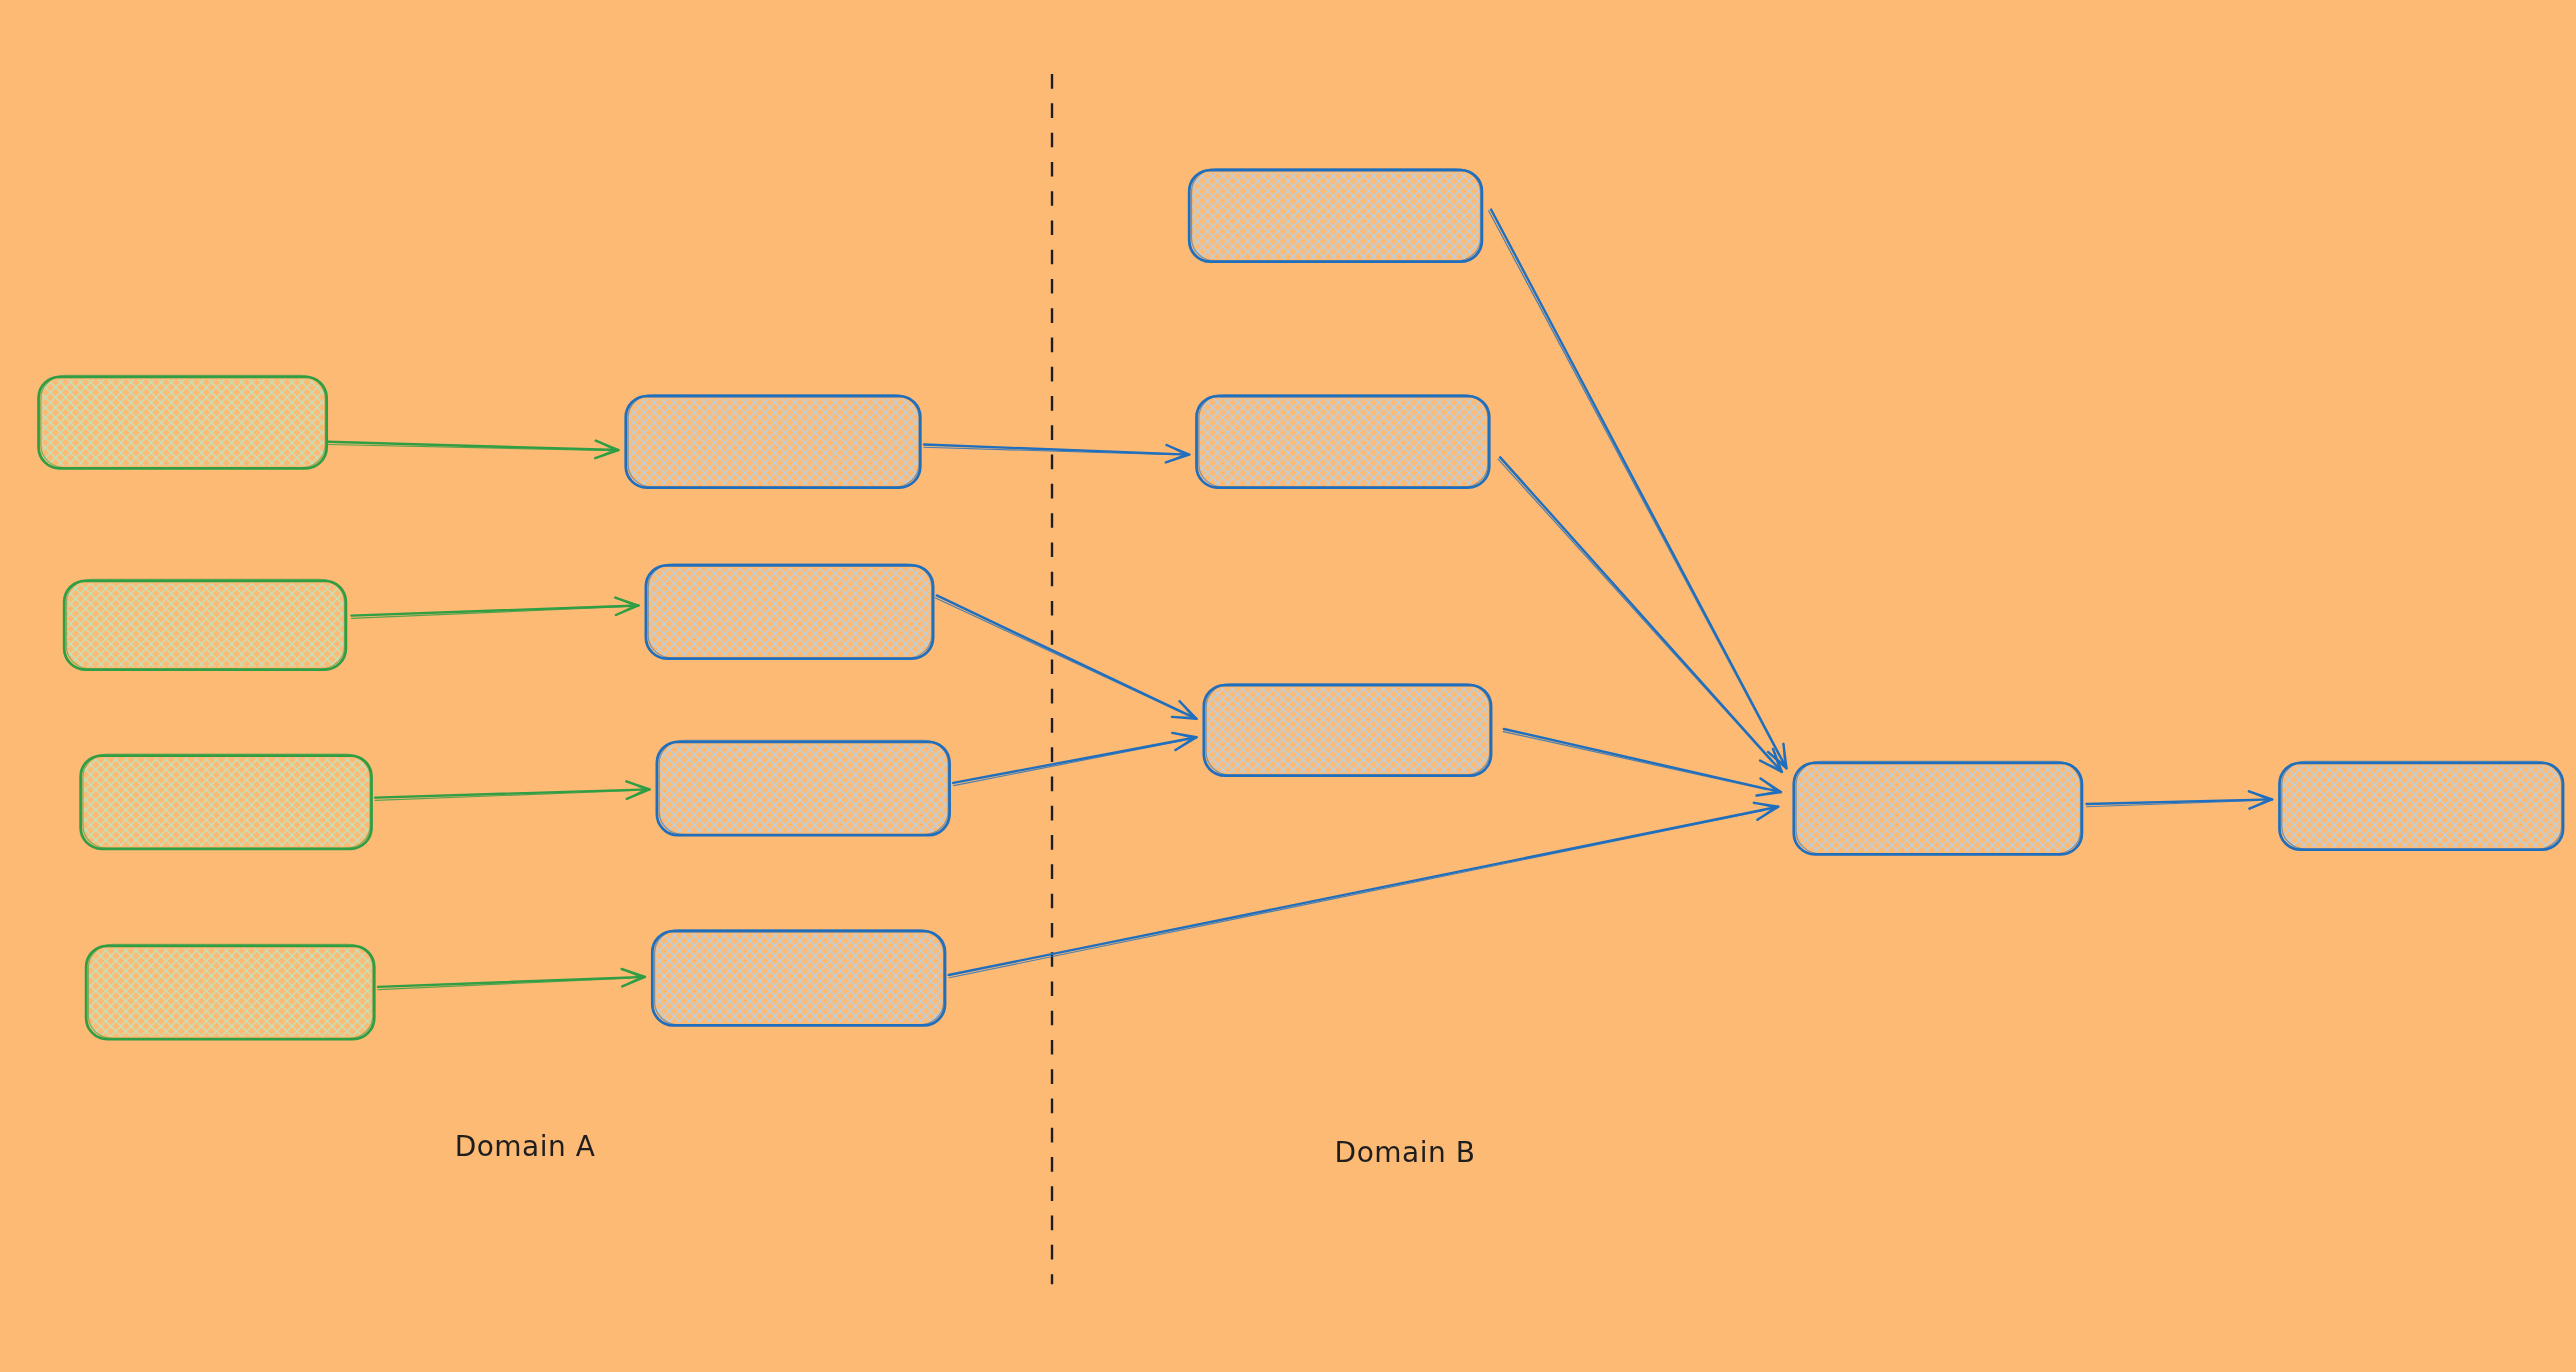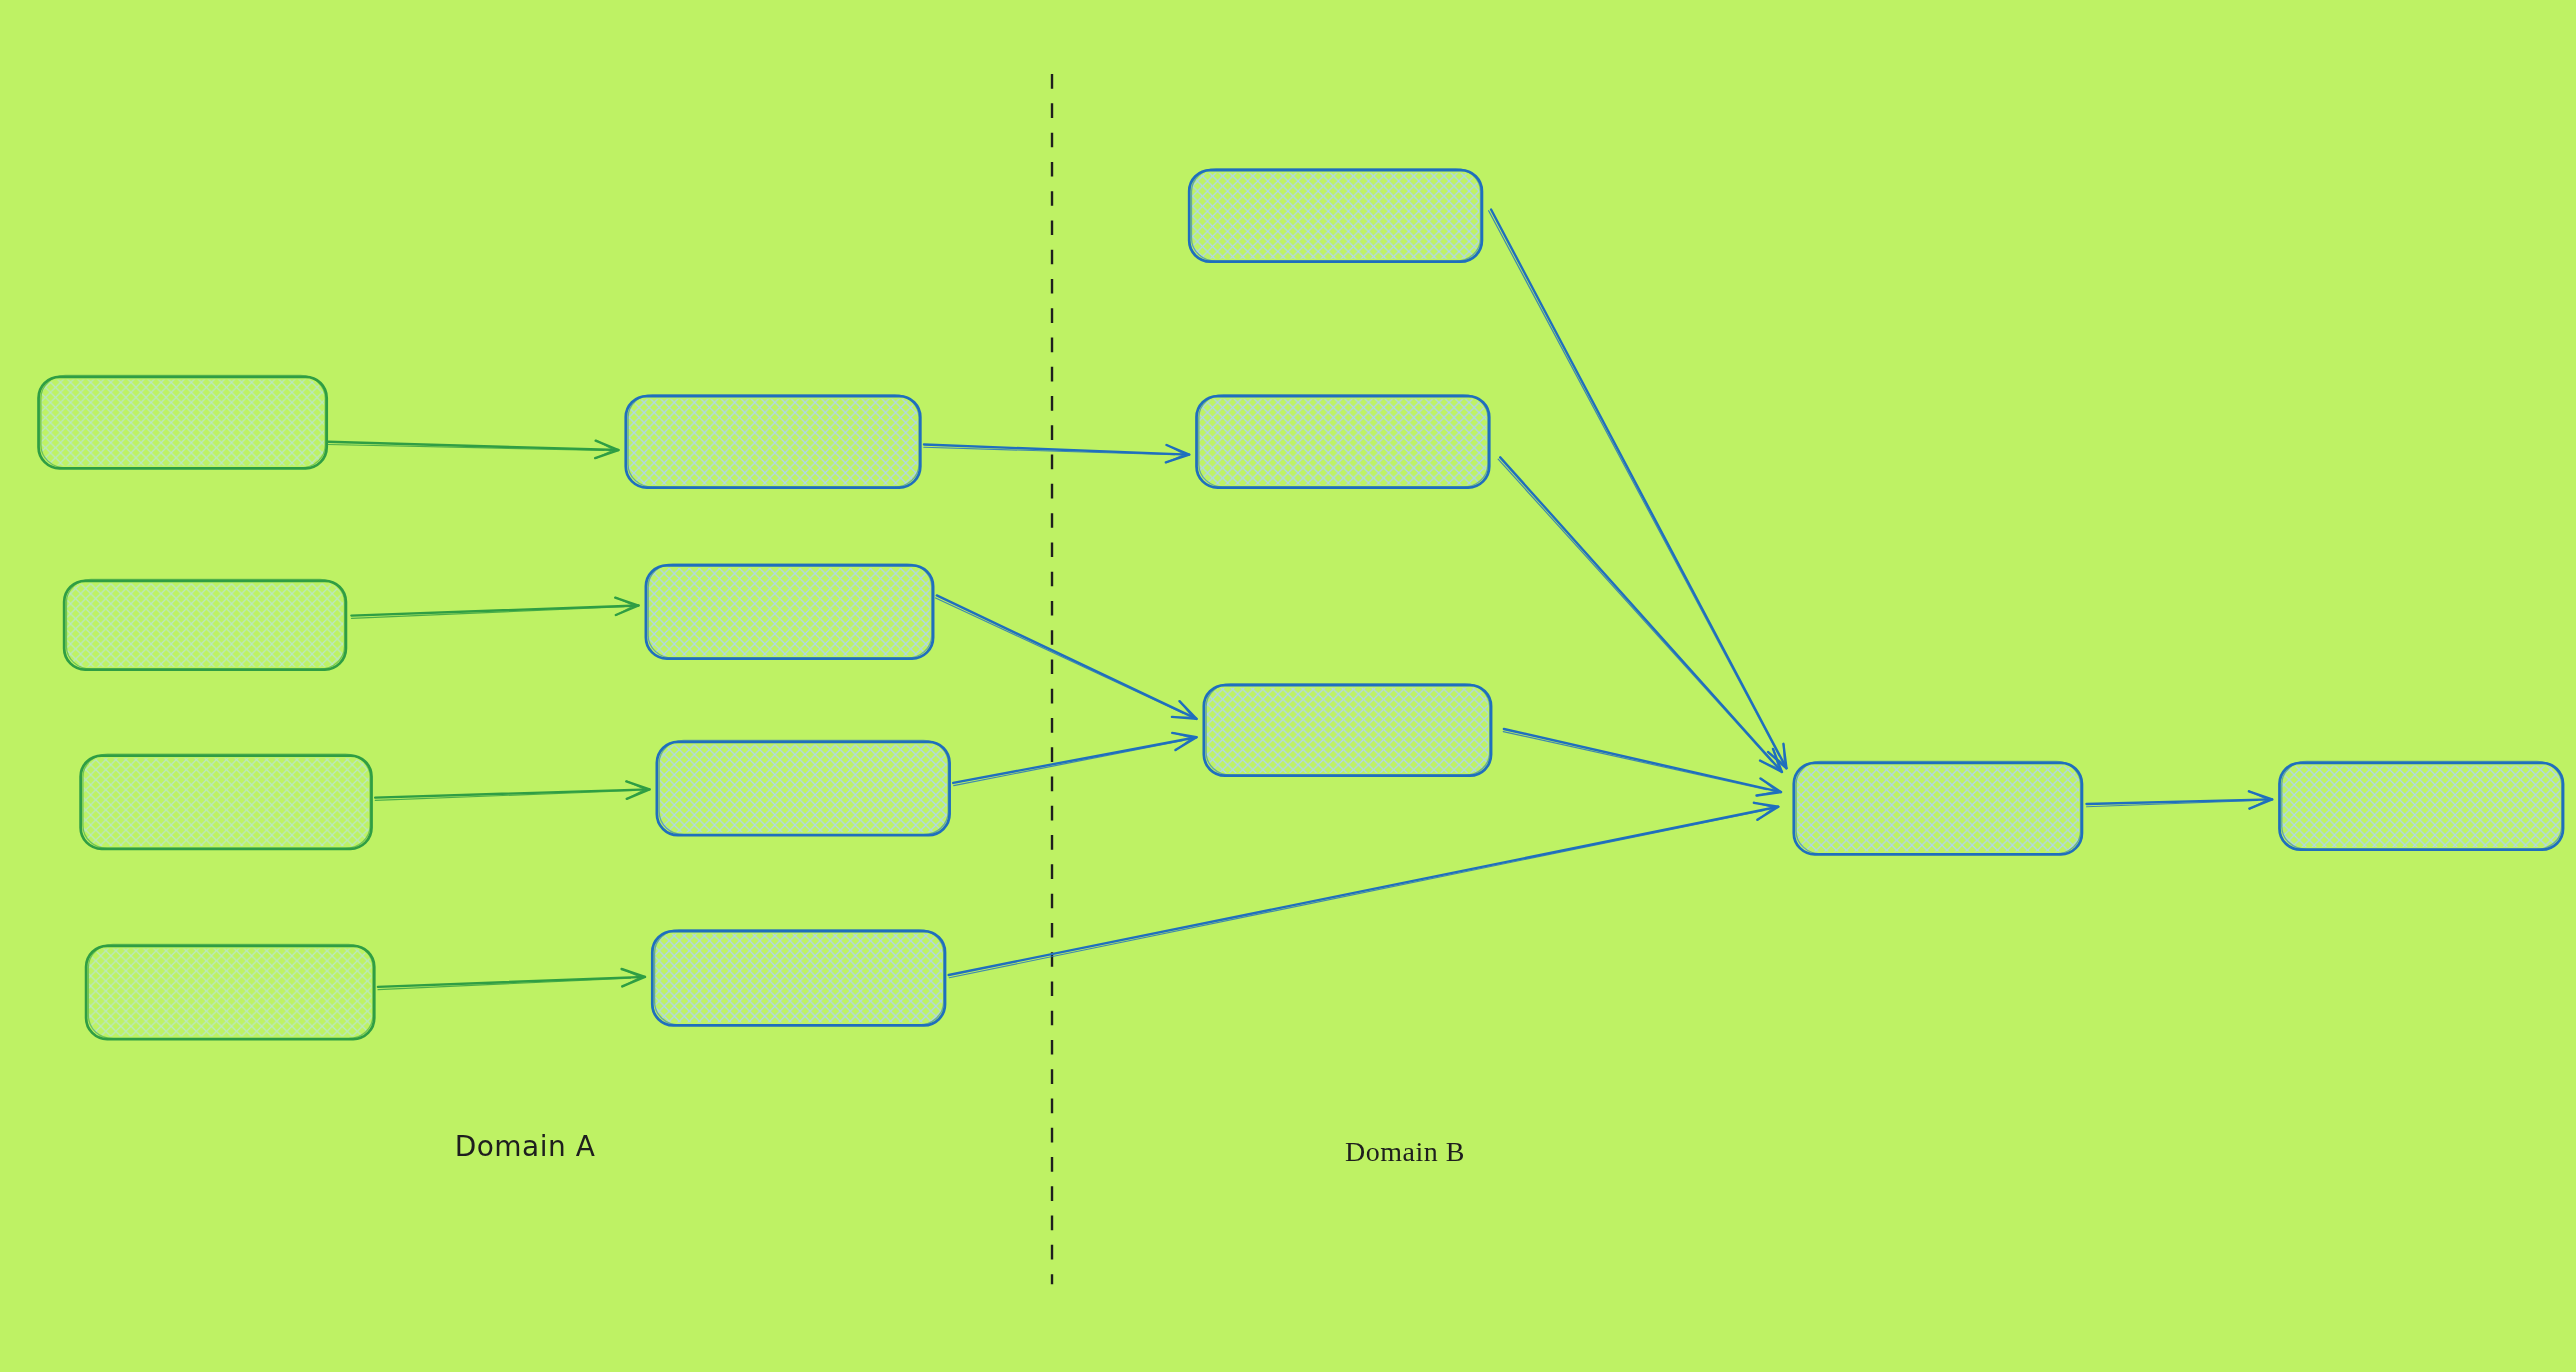--- a/index.html
+++ b/index.html
@@ -4,21 +4,21 @@
 <style>
   html, body {
     margin: 0;
     padding: 0;
     background: #ffffff;
   }
   .canvas {
     position: relative;
     width: 2576px;
     height: 1372px;
-    background: #bef264;
+    background: #fdba74;
     overflow: hidden;
     font-family: "DejaVu Sans", "Liberation Sans", sans-serif;
   }
   .canvas svg {
     position: absolute;
     left: 0;
     top: 0;
     display: block;
   }
   .canvas-label {
@@ -26,21 +26,21 @@
     transform: translate(-50%, -50%);
     font-family: "DejaVu Sans", "Liberation Sans", sans-serif;
     font-size: 28px;
     font-weight: 500;
     color: #1e1e1e;
     letter-spacing: 0.5px;
     white-space: nowrap;
     user-select: none;
   }
   .label-a { left: 525px;  top: 1146px; }
-  .label-b { left: 1405px; top: 1152px; font-family: Liberation Serif, serif; }
+  .label-b { left: 1405px; top: 1152px; }
 </style>
 </head>
 <body>
 
 <div class="canvas">
   <svg id="diagram" width="2576" height="1372" viewBox="0 0 2816 1500">
     <defs>
       <pattern id="hatch-green" patternUnits="userSpaceOnUse" width="11" height="11">
         <path d="M-2,13 L13,-2 M-2,2 L2,-2 M9,13 L13,9" stroke="#b9e7c5" stroke-width="1.3" fill="none"></path>
         <path d="M-2,-2 L13,13 M9,-2 L13,2 M-2,9 L2,13" stroke="#b9e7c5" stroke-width="1.3" fill="none"></path>

